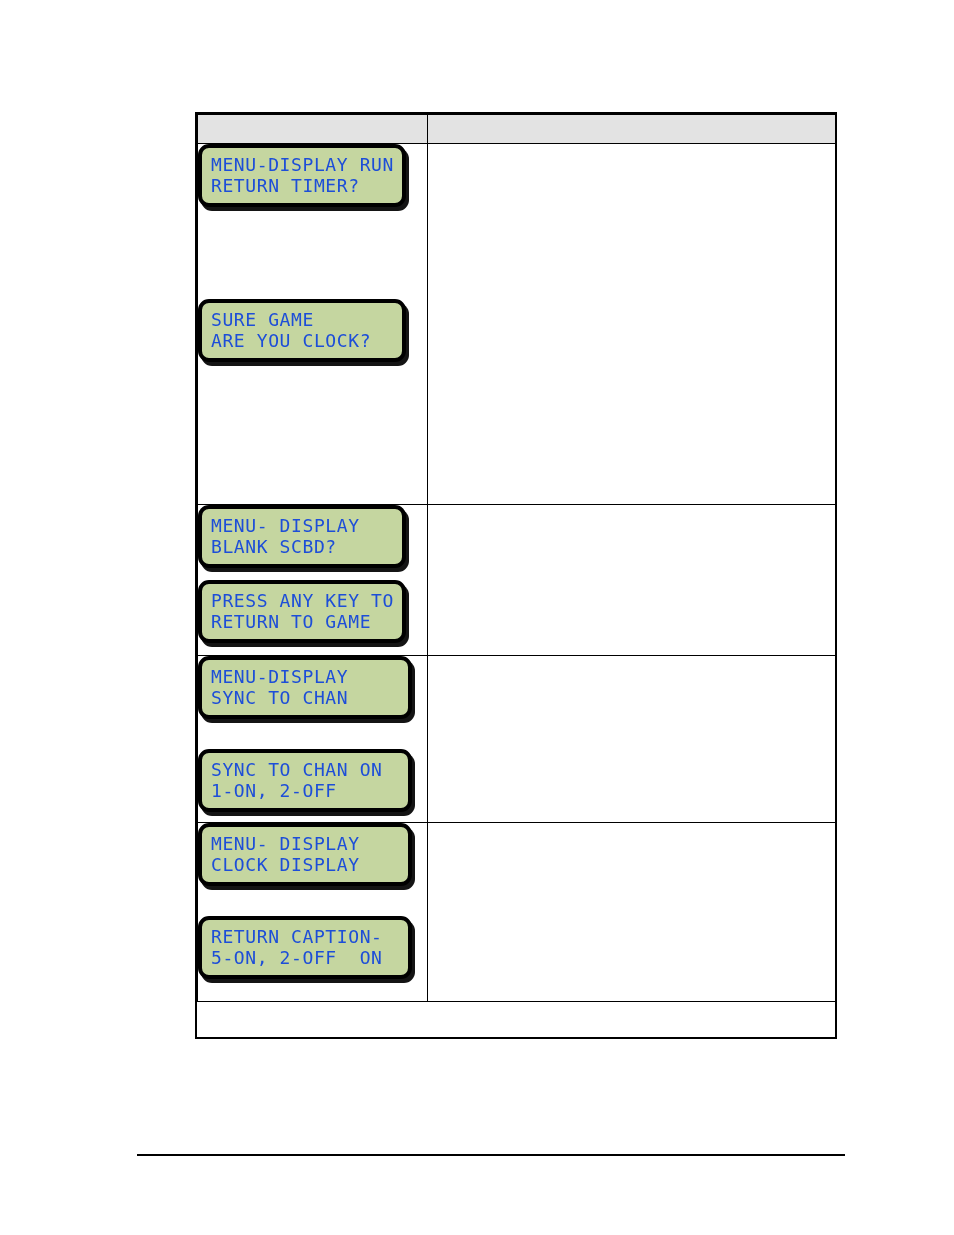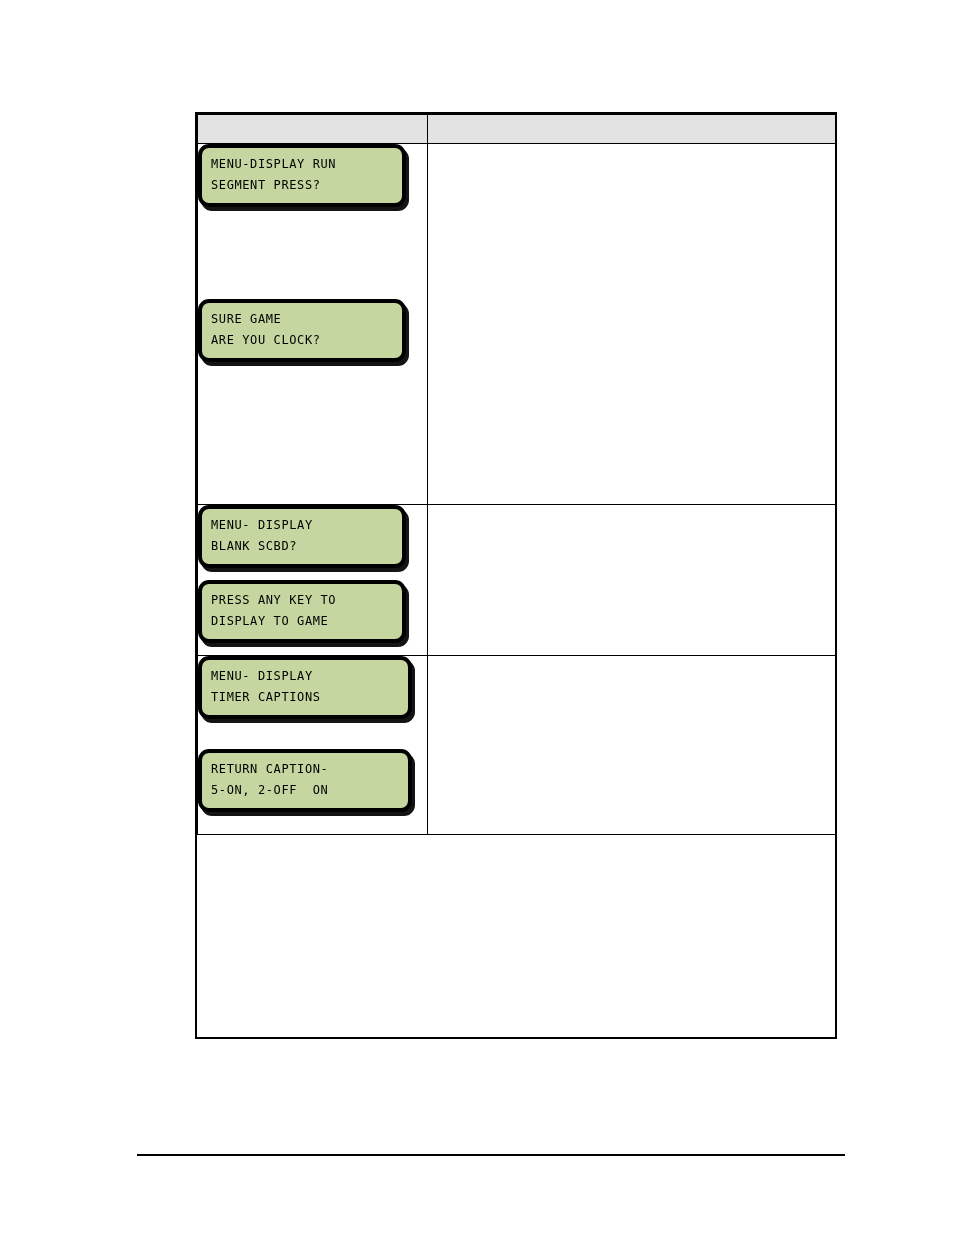--- a/index.html
+++ b/index.html
@@ -84,24 +84,24 @@
     border-radius: 11px;
     padding: 6px 9px 7px 9px;
     box-shadow: 3px 4px 0 0 rgba(0,0,0,0.92);
     box-sizing: border-box;
   }
   .lcd.w1 { width: 208px; }
   .lcd.w2 { width: 214px; }
 
   .lcd-line {
     font-family: "DejaVu Sans Mono", "Liberation Mono", monospace;
-    font-size: 12px;
+    font-size: 18px;
     line-height: 21px;
     letter-spacing: 0.6px;
-    color: #000000;
+    color: #1d4ed8;
     white-space: pre;
     font-weight: 500;
   }
 
   .lcd-gap-sm { height: 12px; }
   .lcd-gap-md { height: 92px; }
   .lcd-gap-lg { height: 30px; }
 
   
   .footer-rule {
@@ -130,52 +130,66 @@
         <th></th>
       </tr>
     </thead>
 
     <tbody>
 
       <tr class="row-1">
         <td class="cell-left">
           <div class="lcd w1">
             <div class="lcd-line">MENU-DISPLAY RUN</div>
-            <div class="lcd-line">SEGMENT PRESS?</div>
+            <div class="lcd-line">RETURN TIMER?</div>
           </div>
           <div class="lcd-gap-md"></div>
           <div class="lcd w1">
             <div class="lcd-line">SURE GAME</div>
             <div class="lcd-line">ARE YOU CLOCK?</div>
           </div>
         </td>
         <td class="cell-right"></td>
       </tr>
 
       <tr class="row-2">
         <td class="cell-left">
           <div class="lcd w1">
             <div class="lcd-line">MENU- DISPLAY</div>
             <div class="lcd-line">BLANK SCBD?</div>
           </div>
           <div class="lcd-gap-sm"></div>
           <div class="lcd w1">
             <div class="lcd-line">PRESS ANY KEY TO</div>
-            <div class="lcd-line">DISPLAY TO GAME</div>
-          </div>
-        </td>
-        <td class="cell-right"></td>
-      </tr>
-
+            <div class="lcd-line">RETURN TO GAME</div>
+          </div>
+        </td>
+        <td class="cell-right"></td>
+      </tr>
+
+      <tr class="row-3">
+        <td class="cell-left">
+          <div class="lcd w2">
+            <div class="lcd-line">MENU-DISPLAY</div>
+            <div class="lcd-line">SYNC TO CHAN</div>
+          </div>
+          <div class="lcd-gap-lg"></div>
+          <div class="lcd w2">
+            <div class="lcd-line">SYNC TO CHAN ON</div>
+            <div class="lcd-line">1-ON, 2-OFF</div>
+          </div>
+        </td>
+        <td class="cell-right"></td>
+      </tr>
 
       <tr class="row-4">
         <td class="cell-left">
           <div class="lcd w2">
             <div class="lcd-line">MENU- DISPLAY</div>
-            <div class="lcd-line">TIMER CAPTIONS</div>
+            <div class="lcd-line">CLOCK DISPLAY</div>
           </div>
           <div class="lcd-gap-lg"></div>
           <div class="lcd w2">
             <div class="lcd-line">RETURN CAPTION-</div>
             <div class="lcd-line">5-ON, 2-OFF  ON</div>
           </div>
         </td>
         <td class="cell-right"></td>
       </tr>
 

